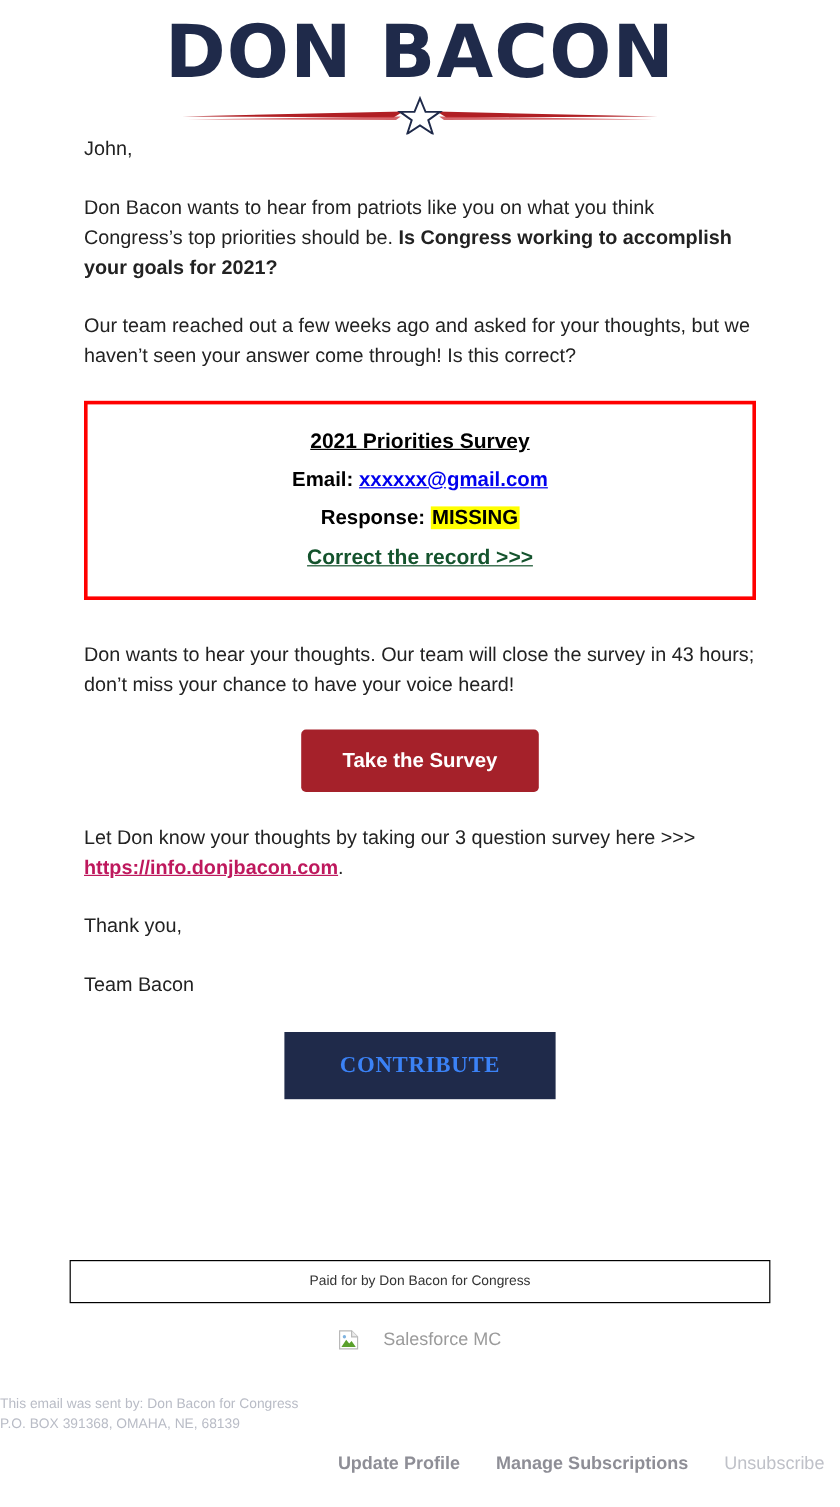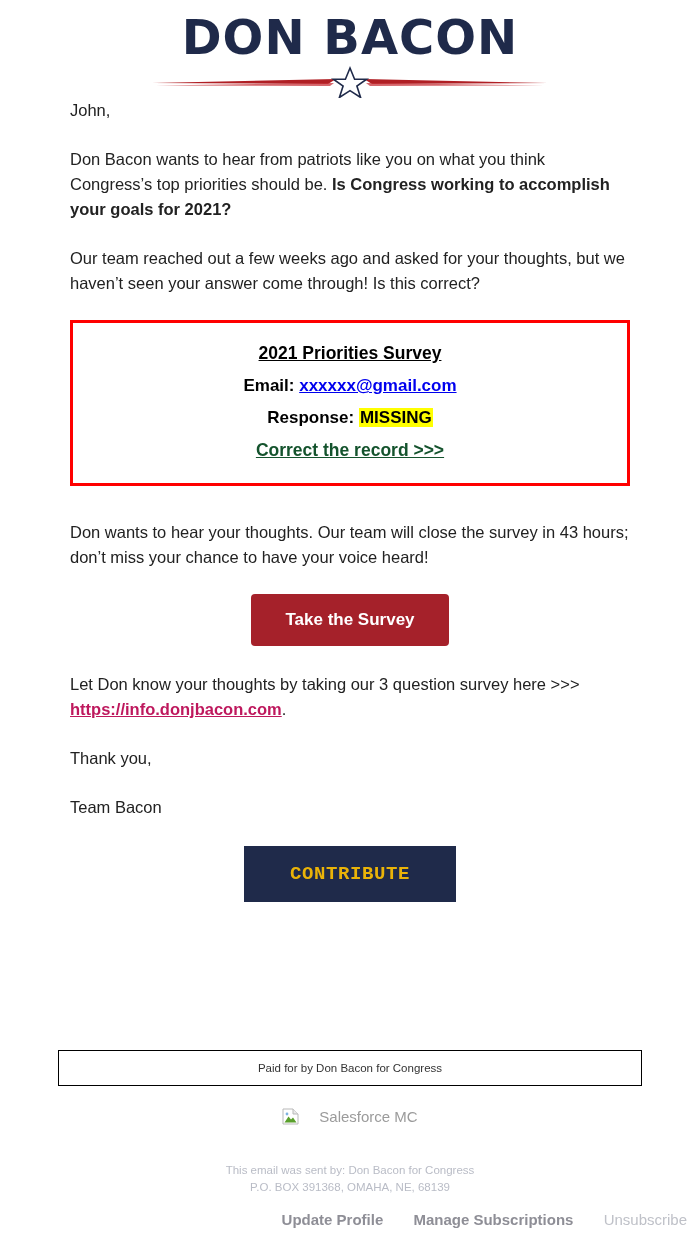--- a/index.html
+++ b/index.html
@@ -22,21 +22,21 @@
   }
 
   
   .header {
     padding: 12px 0 0 0;
     text-align: center;
   }
   .logo-name {
     font-family: "DejaVu Sans", sans-serif;
     font-weight: bold;
-    font-size: 48px;
+    font-size: 61px;
     letter-spacing: 1px;
     color: #1f2a4a;
     line-height: 1.05;
     margin: 0;
     text-align: center;
   }
   .logo-rule {
     width: 400px;
     height: 34px;
     margin: 2px auto 0 auto;
@@ -114,29 +114,29 @@
     cursor: pointer;
     font-family: "Liberation Sans", sans-serif;
   }
   .btn-contribute-row {
     text-align: center;
     margin: 26px 0 0 0;
   }
   .btn-contribute {
     display: inline-block;
     background: #1f2a4a;
-    color: #eab308;
+    color: #3b82f6;
     font-weight: bold;
     font-size: 19px;
     letter-spacing: 0.6px;
     padding: 17px 46px;
     text-decoration: none;
     border: none;
     cursor: pointer;
-    font-family: Liberation Mono, monospace;
+    font-family: Liberation Serif, serif;
   }
 
   .url-link {
     color: #be185d;
     text-decoration: underline;
     font-weight: bold;
   }
 
   
   .footer {
@@ -167,21 +167,21 @@
     font-family: "Liberation Sans", sans-serif;
   }
   .broken-img .glyph {
     display: inline-block;
     width: 17px;
     height: 17px;
     position: relative;
     vertical-align: middle;
   }
   .sent-by {
-    text-align: center;
+    text-align: left;
     margin-top: 32px;
     font-size: 11.5px;
     line-height: 17px;
     color: #b9bcc6;
   }
   .footer-links {
     text-align: right;
     margin-top: 15px;
     font-size: 15px;
   }

